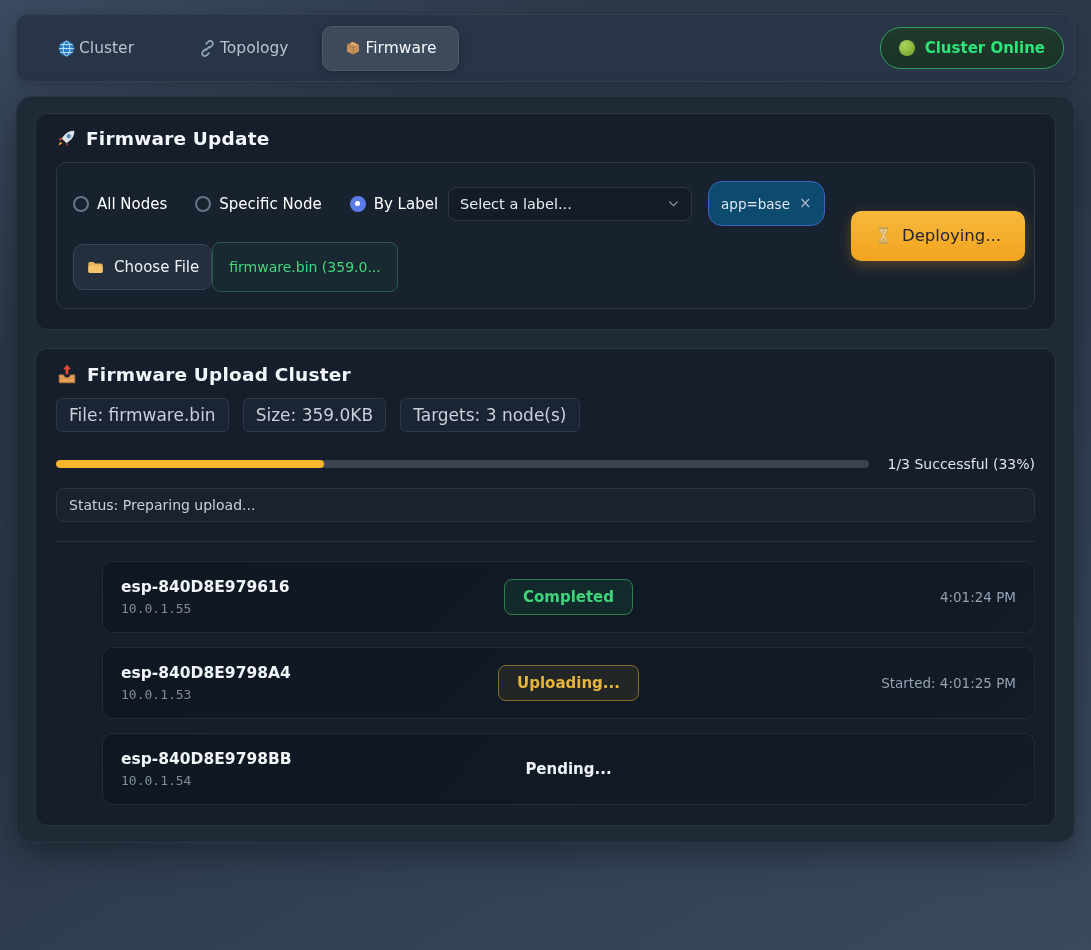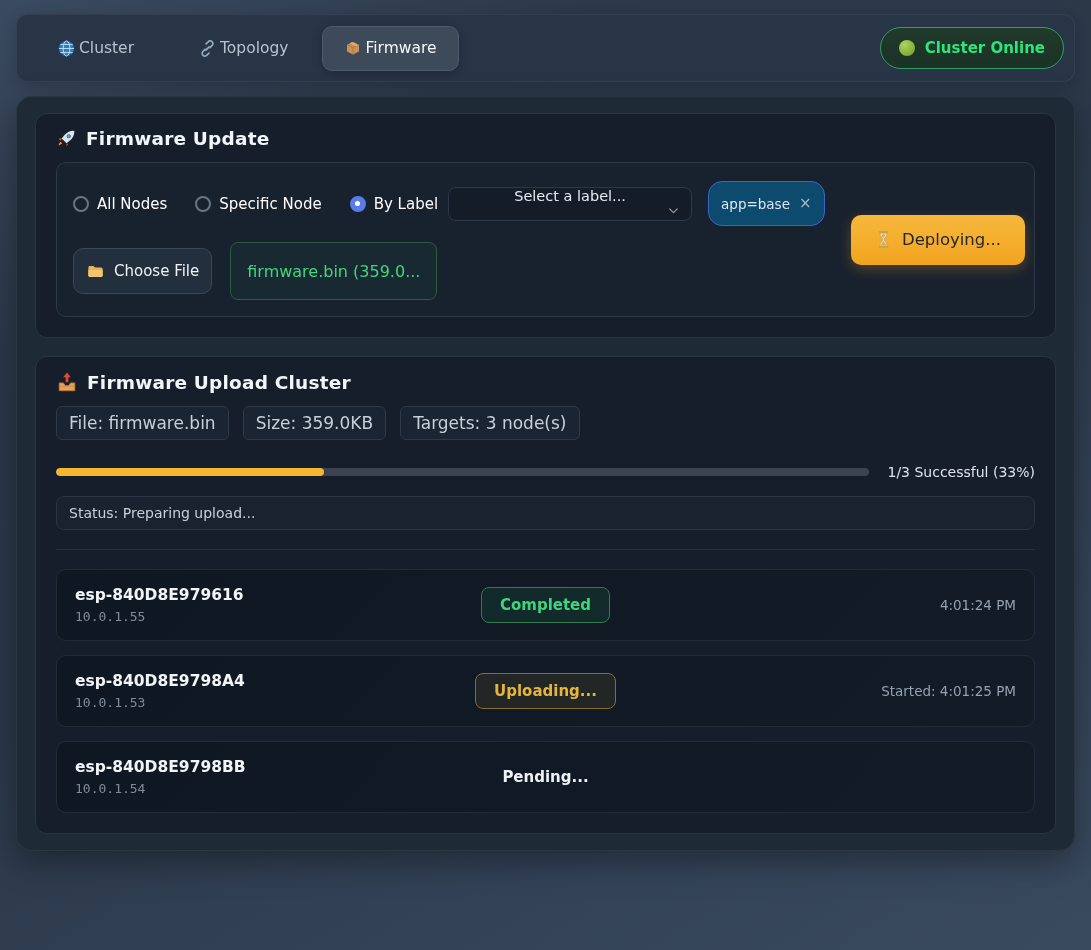--- a/index.html
+++ b/index.html
@@ -56,40 +56,40 @@
   .radio-row { display:flex; align-items:center; }
   .radio-opt { display:flex; align-items:center; gap:8px; font-size:15px; color:#ffffff; cursor:pointer; }
   .radio-opt + .radio-opt { margin-left:28px; }
   .radio { width:16px; height:16px; border-radius:50%; border:2px solid #68758,5; border:2px solid #687586; display:grid; place-items:center; background:transparent; }
   .radio-opt.selected .radio { border-color:#5b7ce8; background:#5b7ce8; }
   .radio-opt.selected .radio::after { content:''; width:5px; height:5px; border-radius:50%; background:#fff; }
 
   .select {
     margin-left:10px; width:244px; height:34px; border-radius:8px;
     background:#141c27; border:1px solid #2c3848; display:flex; align-items:center;
-    padding:0 11px; font-size:14.5px; color:#e6ecf2; cursor:pointer;flex-direction:column;
+    padding:0 11px; font-size:14.5px; color:#e6ecf2; cursor:pointer;
   }
   .select .chev { margin-left:auto; display:flex; }
   .tag {
     margin-left:16px; height:45px; padding:0 12px; border-radius:14px;
     background:#0c4a6e; border:1.5px solid #3e63c8; display:flex; align-items:center; gap:9px;
     font-size:13.5px; color:#dfe7f7;
   }
   .tag-x { color:#aab6c8; font-size:15px; cursor:pointer; line-height:1; }
 
   .file-row { margin-top:16px; display:flex; align-items:center; }
   .btn-choose {
     display:flex; align-items:center; gap:9px; height:46px; padding:0 12px;
     border-radius:10px; background:#242f3d; border:1px solid #3a4758;
     color:#eef2f6; font-size:15px; font-family:inherit; cursor:pointer;
   }
   .file-chip {
-    margin-left:18px; height:58px; display:flex; align-items:center; padding:0 16px;
+    height:50px; display:flex; align-items:center; padding:0 16px;
     border-radius:8px; border:1px solid #2d5a44; background:rgba(46,204,113,0.05);
-    color:#42d77d; font-size:16px;
+    color:#42d77d; font-size:14px;
   }
   .deploy-btn {
     position:absolute; right:9px; top:50%; transform:translateY(-50%);
     display:flex; align-items:center; gap:10px; height:50px; padding:0 24px;
     border:none; border-radius:10px; cursor:pointer; font-family:inherit;
     background:linear-gradient(180deg,#f7b83c,#f2a41f); color:#25252f; font-size:16.5px;
     box-shadow:0 4px 14px rgba(245,166,35,0.28);
   }
 
   
@@ -107,20 +107,21 @@
     padding:8px 12px; font-size:14px; color:#c8d1db;
   }
   .sep { margin:19px 0; border:none; border-top:1px solid #27313f; }
 
   .node-list { display:flex; flex-direction:column; gap:14px; }
   .node-row {
     min-height:72px; border-radius:10px; border:1px solid #222c39;
     background:linear-gradient(135deg,#0f1722,#131b27);
     display:grid; grid-template-columns:1fr auto 1fr; align-items:center;
     padding:12px 18px;
+    margin-left:46px;
   }
   .node-name { font-size:15.5px; font-weight:bold; color:#f2f5f8; }
   .node-ip { margin-top:5px; font-family:"DejaVu Sans Mono", monospace; font-size:13px; color:#7f8c9b; }
   .badge { justify-self:center; font-weight:bold; font-size:15px; padding:8px 18px; border-radius:8px; }
   .badge.completed { color:#3fd57c; background:rgba(34,197,94,0.10); border:1px solid #2e7d4e; }
   .badge.uploading { color:#e7b43c; background:rgba(245,186,47,0.08); border:1px solid #8a6d2a; }
   .badge.pending   { color:#eef2f6; background:transparent; border:none; padding:8px 0; }
   .node-time { justify-self:end; font-size:13.5px; color:#94a1b1; }
 
   svg { display:block; }

